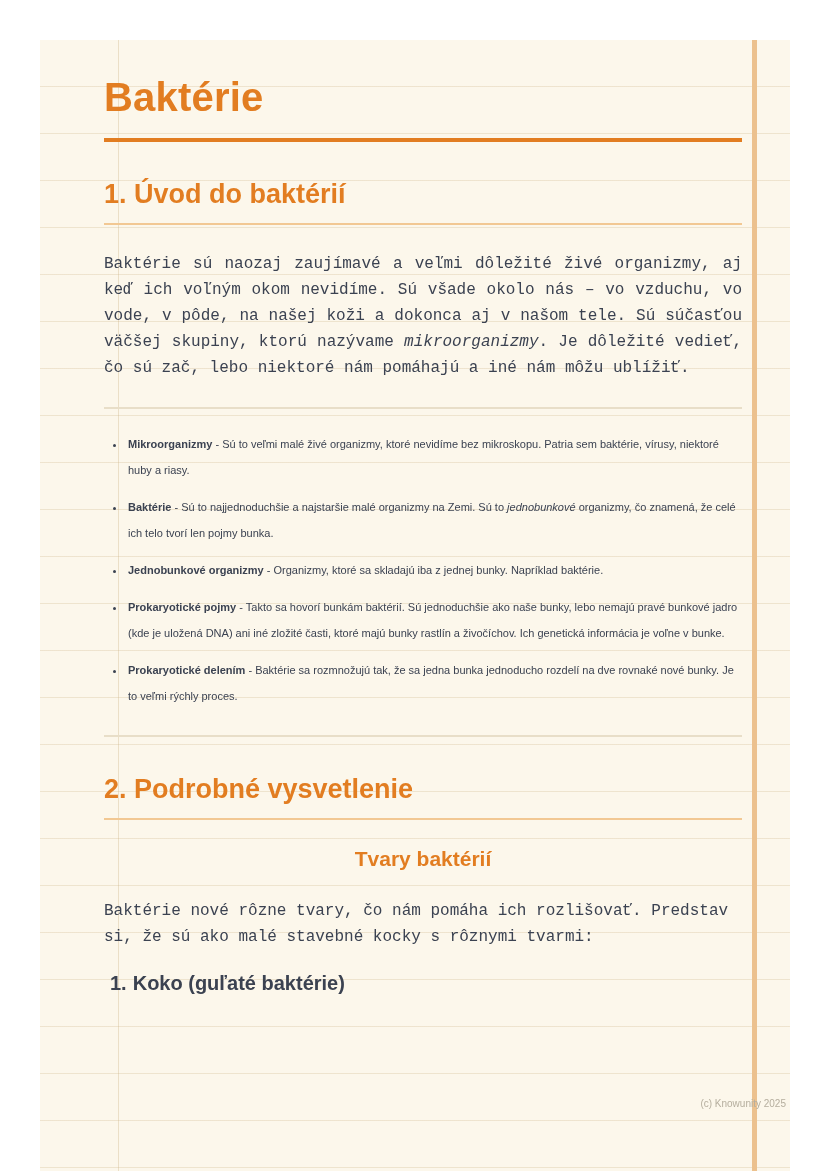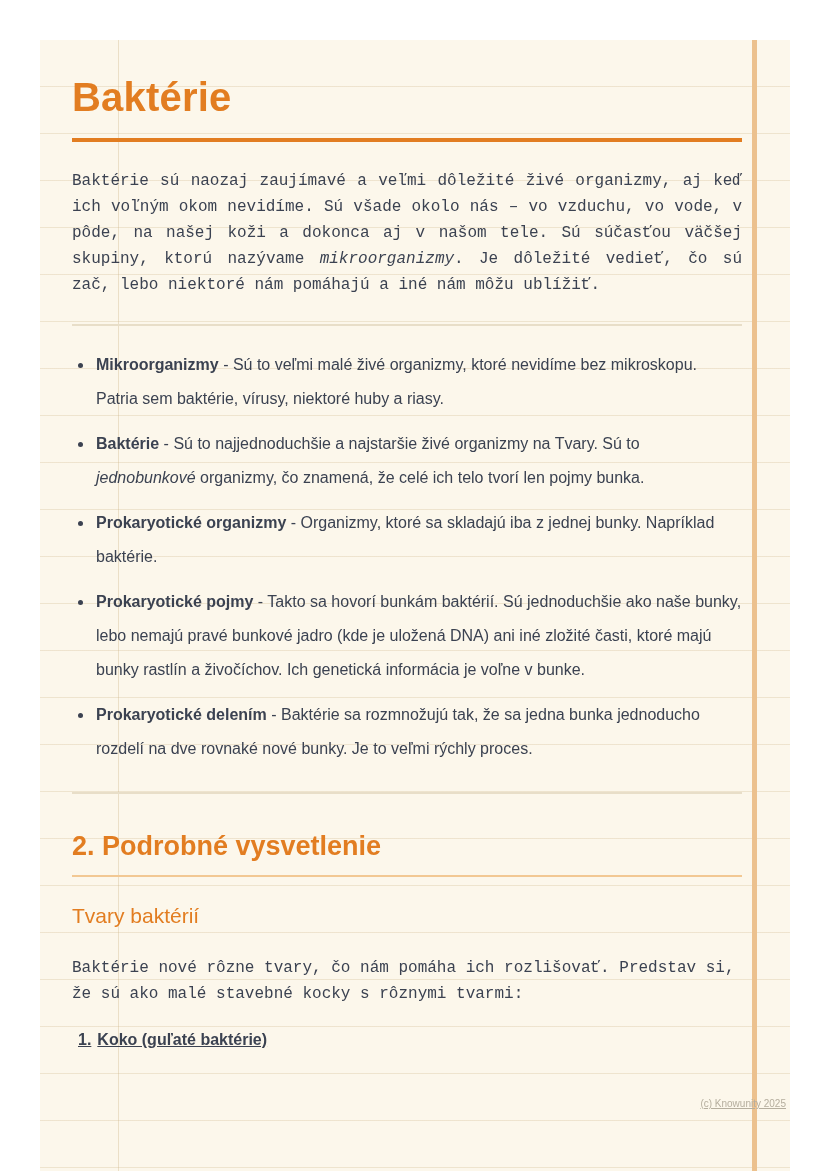--- a/index.html
+++ b/index.html
@@ -30,20 +30,21 @@
   }
   .edge-stripe {
     position: absolute;
     right: 33px; top: 0; bottom: 0;
     width: 5px;
     background: #ecc18e;
   }
   .content {
     position: relative;
     padding: 34px 48px 0 32px;
+    margin-left: 32px;
   }
   .doc-title {
     margin: 0;
     font-size: 40px;
     font-weight: bold;
     letter-spacing: 0.2px;
     color: #e27d21;
     line-height: 46px;
   }
   .title-rule {
@@ -74,78 +75,78 @@
     background: #e8dec8;
     border: none;
     margin: 26px 0 0 0;
   }
   ul.terms {
     margin: 22px 0 0 0;
     padding: 0 0 0 22px;
     list-style: disc outside;
   }
   ul.terms li {
-    font-size: 16px;
-    line-height: 34px;
+    font-size: 11px;
+    line-height: 26px;
     color: #3b4251;
     margin: 0 0 11px 0;
     padding-left: 2px;
   }
   .lead { font-weight: bold; }
   .em-part { font-style: italic; text-align: center; }
   .sub-heading {
     margin: 26px 0 0 0;
     font-size: 21px;
-    font-weight: normal;
+    font-weight: bold;
     color: #e27d21;
     line-height: 26px;
+    text-align: center;
   }
   .numbered-item {
     margin: 20px 0 0 0;
     padding-left: 6px;
-    font-size: 16px;
+    font-size: 20px;
     line-height: 26px;
     color: #3b4251;
     font-weight: bold;
-    text-decoration: underline;
   }
   .numbered-item .num { margin-right: 6px; }
   .copyright {
     position: absolute;
     top: 1098px;
     right: 42px;
     font-size: 10px;
     color: #b5ae9e;
     z-index: 3;
-    text-decoration: underline;
   }
 </style>
 </head>
 <body>
 
 <div class="paper">
   <div class="margin-line"></div>
   <div class="edge-stripe"></div>
 
   <div class="content">
 
     <h1 class="doc-title">Baktérie</h1>
     <hr class="title-rule">
 
     <section>
+      <h2 class="section-heading">1. Úvod do baktérií</h2>
       <p class="body-par justified"><span>Baktérie sú naozaj zaujímavé a veľmi dôležité živé organizmy, aj keď ich voľným okom nevidíme. Sú všade okolo nás – vo vzduchu, vo vode, v pôde, na našej koži a dokonca aj v našom tele. Sú súčasťou väčšej skupiny, ktorú nazývame </span><span class="em-part">mikroorganizmy</span><span>. Je dôležité vedieť, čo sú zač, lebo niektoré nám pomáhajú a iné nám môžu ublížiť.</span></p>
     </section>
 
     <hr class="divider">
 
     <section>
       <ul class="terms">
         <li><span class="lead">Mikroorganizmy</span><span> - Sú to veľmi malé živé organizmy, ktoré nevidíme bez mikroskopu. Patria sem baktérie, vírusy, niektoré huby a riasy.</span></li>
-        <li><span class="lead">Baktérie</span><span> - Sú to najjednoduchšie a najstaršie živé organizmy na Tvary. Sú to </span><span class="em-part">jednobunkové</span><span> organizmy, čo znamená, že celé ich telo tvorí len pojmy bunka.</span></li>
-        <li><span class="lead">Prokaryotické organizmy</span><span> - Organizmy, ktoré sa skladajú iba z jednej bunky. Napríklad baktérie.</span></li>
+        <li><span class="lead">Baktérie</span><span> - Sú to najjednoduchšie a najstaršie malé organizmy na Zemi. Sú to </span><span class="em-part">jednobunkové</span><span> organizmy, čo znamená, že celé ich telo tvorí len pojmy bunka.</span></li>
+        <li><span class="lead">Jednobunkové organizmy</span><span> - Organizmy, ktoré sa skladajú iba z jednej bunky. Napríklad baktérie.</span></li>
         <li><span class="lead">Prokaryotické pojmy</span><span> - Takto sa hovorí bunkám baktérií. Sú jednoduchšie ako naše bunky, lebo nemajú pravé bunkové jadro (kde je uložená DNA) ani iné zložité časti, ktoré majú bunky rastlín a živočíchov. Ich genetická informácia je voľne v bunke.</span></li>
         <li><span class="lead">Prokaryotické delením</span><span> - Baktérie sa rozmnožujú tak, že sa jedna bunka jednoducho rozdelí na dve rovnaké nové bunky. Je to veľmi rýchly proces.</span></li>
       </ul>
     </section>
 
     <hr class="divider">
 
     <section>
       <h2 class="section-heading">2. Podrobné vysvetlenie</h2>
       <h3 class="sub-heading">Tvary baktérií</h3>

